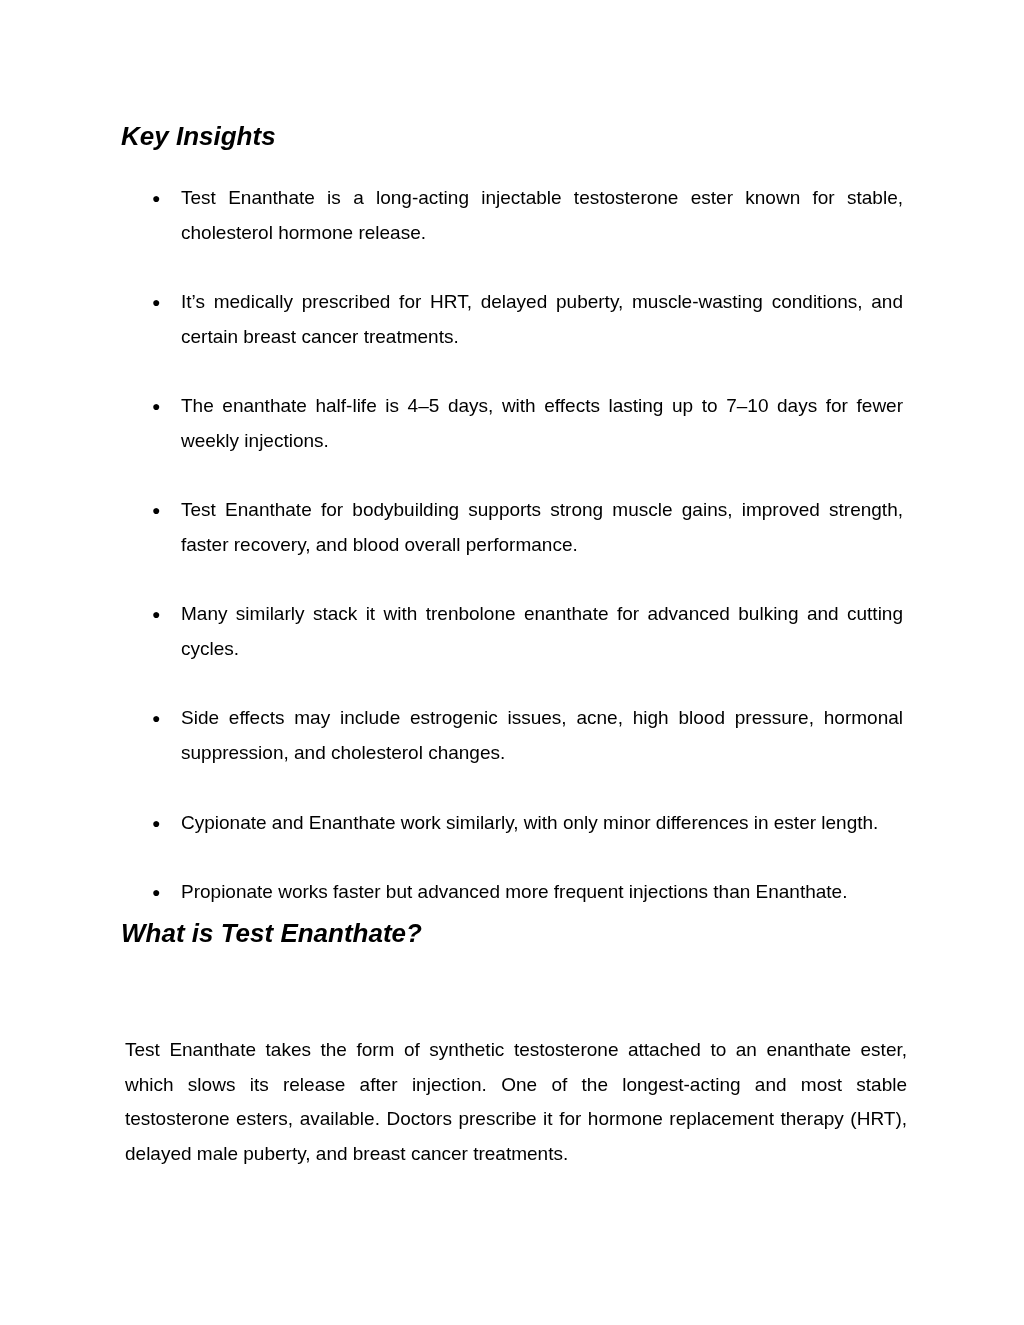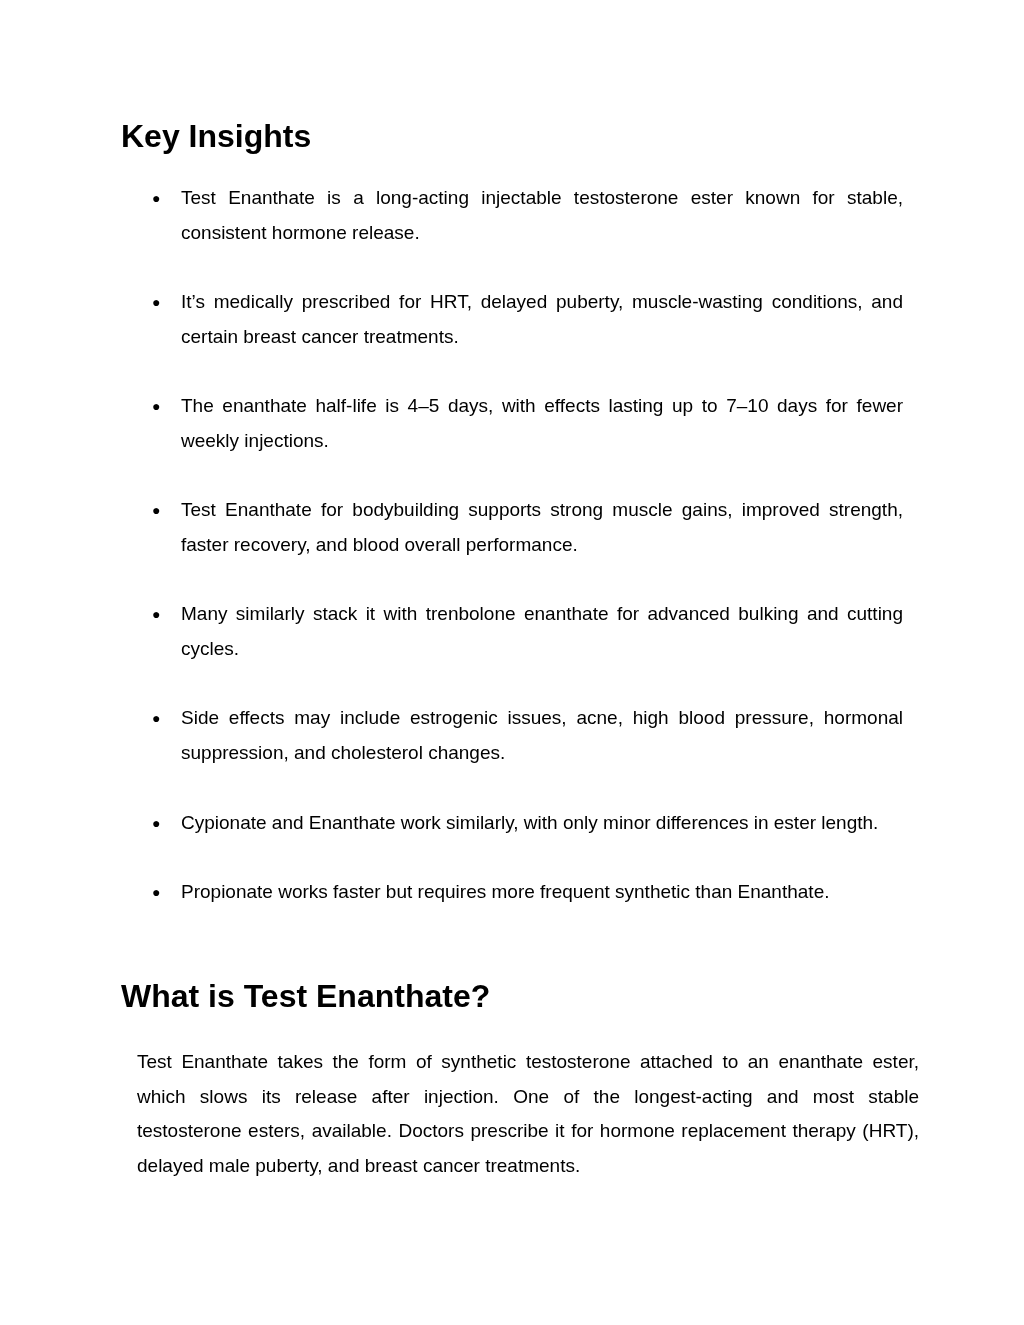--- a/index.html
+++ b/index.html
@@ -17,28 +17,29 @@
     }
     .page {
       position: absolute;
       left: 121px;
       top: 0;
       width: 782px;
     }
     h2 {
       font-family: "Liberation Sans", sans-serif;
       font-weight: bold;
-      font-size: 32px;
+      font-size: 26px;
       line-height: 30px;
       margin: 0;
       position: absolute;
       left: 0;
+      font-style: italic;
     }
     #h-key { top: 121px; }
-    #h-what { top: 981px; }
+    #h-what { top: 918px; }
     ul.bullets {
       list-style: none;
       margin: 0;
       padding: 0;
       position: absolute;
       left: 0;
       top: 181px;
       width: 782px;
     }
     ul.bullets li {
@@ -57,36 +58,36 @@
       line-height: 34.7px;
     }
     ul.bullets li .text {
       display: block;
     }
     p.para {
       position: absolute;
       left: 0;
       top: 1029px;
       width: 782px;
-      margin: 16px;
+      margin: 4px;
       font-size: 19px;
       line-height: 34.7px;
       text-align: justify;
     }
   </style>
 </head>
 <body>
 
 <div class="page">
   <h2 id="h-key">Key Insights</h2>
 
   <ul class="bullets">
     <li>
       <span class="bullet">●</span>
-      <span class="text">Test Enanthate is a long-acting injectable testosterone ester known for stable, consistent hormone release.</span>
+      <span class="text">Test Enanthate is a long-acting injectable testosterone ester known for stable, cholesterol hormone release.</span>
     </li>
     <li>
       <span class="bullet">●</span>
       <span class="text">It’s medically prescribed for HRT, delayed puberty, muscle-wasting conditions, and certain breast cancer treatments.</span>
     </li>
     <li>
       <span class="bullet">●</span>
       <span class="text">The enanthate half-life is 4–5 days, with effects lasting up to 7–10 days for fewer weekly injections.</span>
     </li>
     <li>
@@ -100,20 +101,20 @@
     <li>
       <span class="bullet">●</span>
       <span class="text">Side effects may include estrogenic issues, acne, high blood pressure, hormonal suppression, and cholesterol changes.</span>
     </li>
     <li>
       <span class="bullet">●</span>
       <span class="text">Cypionate and Enanthate work similarly, with only minor differences in ester length.</span>
     </li>
     <li>
       <span class="bullet">●</span>
-      <span class="text">Propionate works faster but requires more frequent synthetic than Enanthate.</span>
+      <span class="text">Propionate works faster but advanced more frequent injections than Enanthate.</span>
     </li>
   </ul>
 
   <h2 id="h-what">What is Test Enanthate?</h2>
 
   <p class="para">Test Enanthate takes the form of synthetic testosterone attached to an enanthate ester, which slows its release after injection. One of the longest-acting and most stable testosterone esters, available. Doctors prescribe it for hormone replacement therapy (HRT), delayed male puberty, and breast cancer treatments.</p>
 </div>
 
 </body></html>

